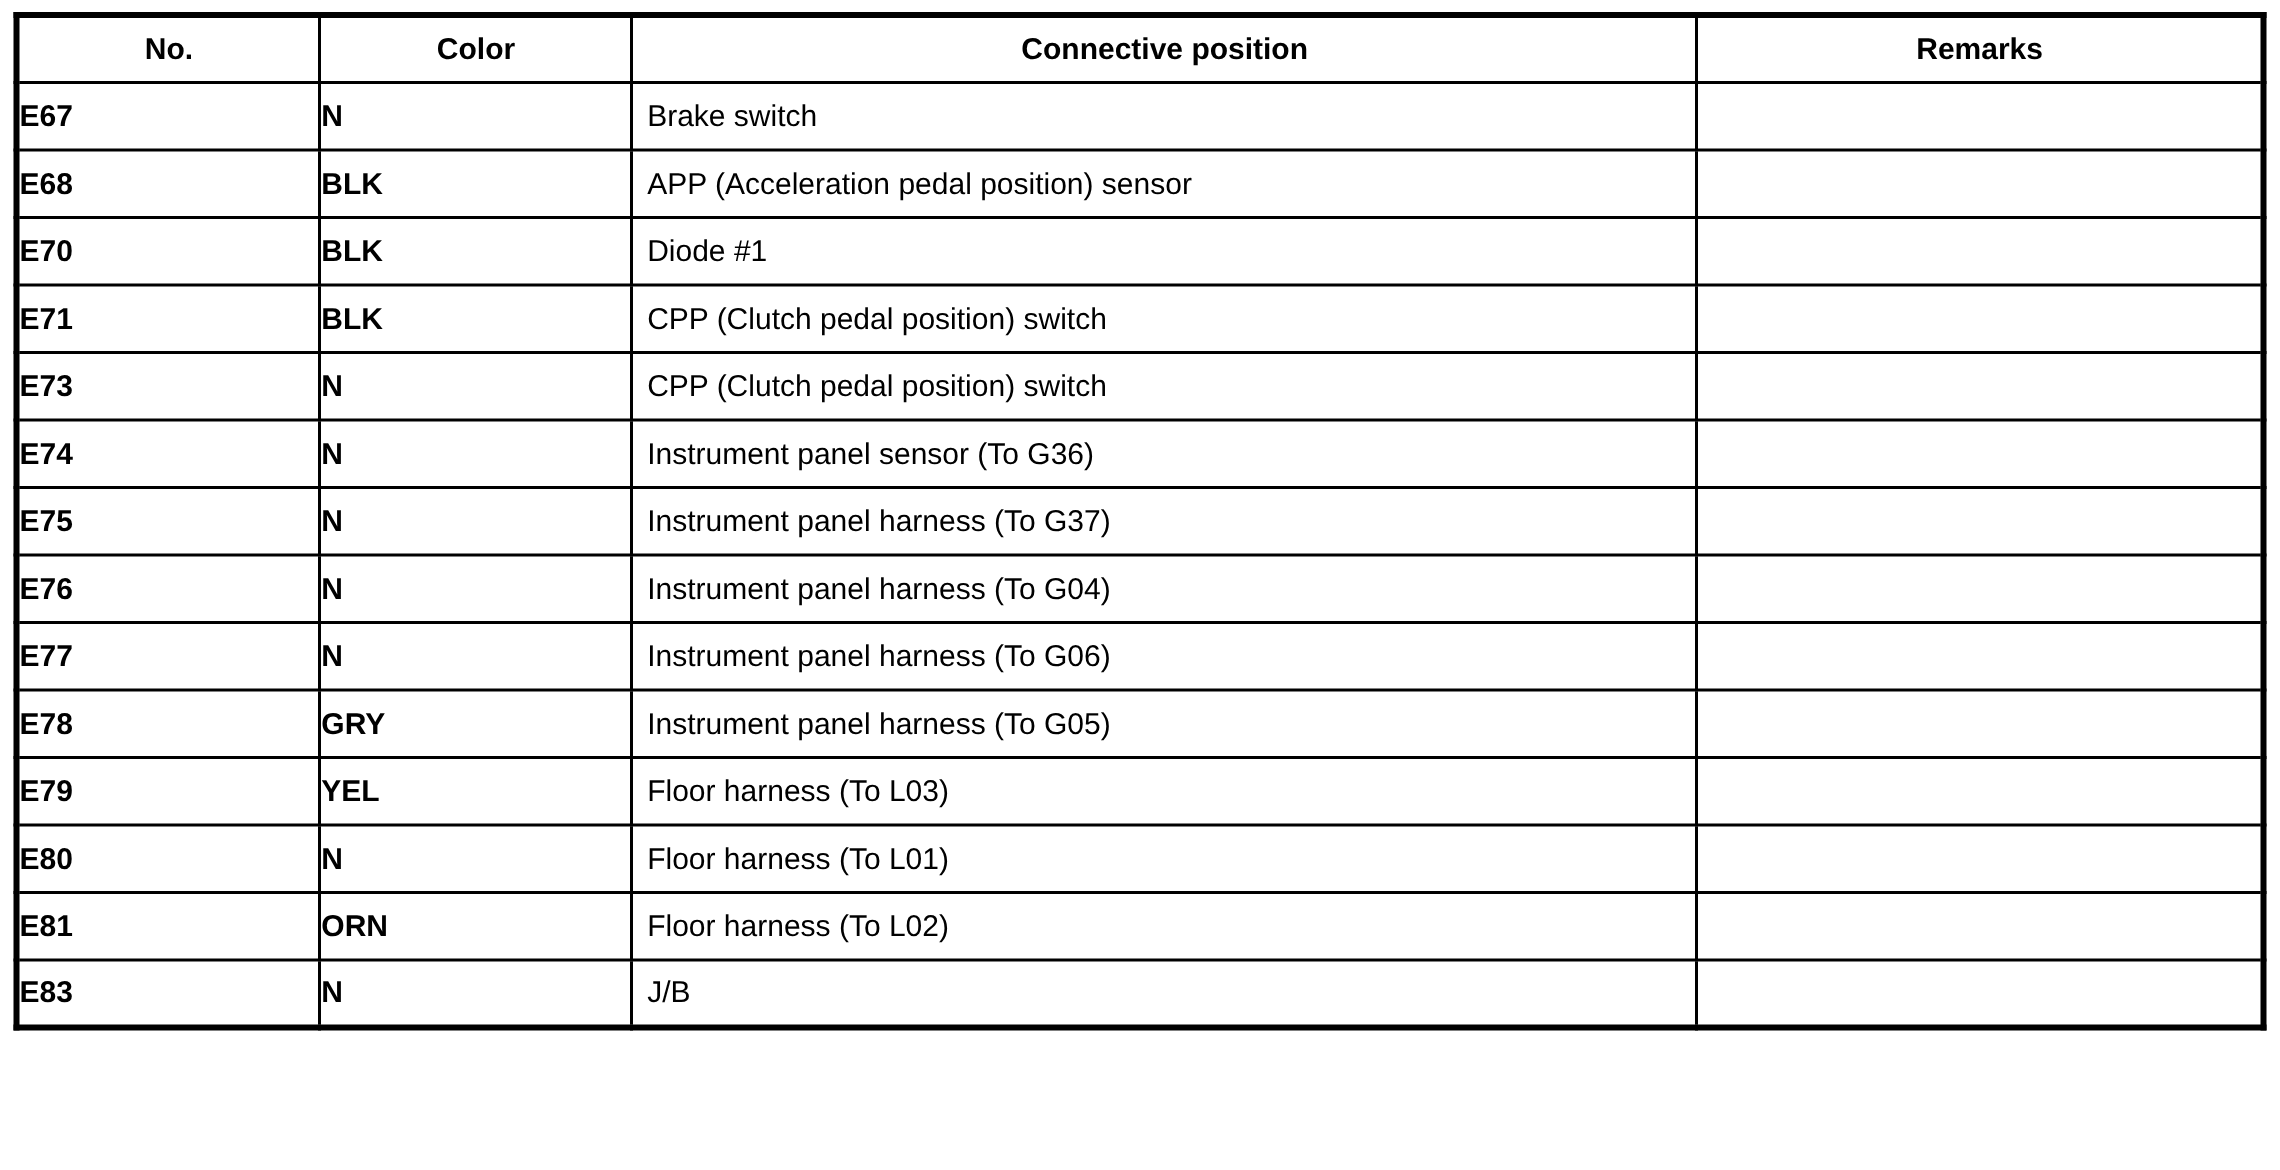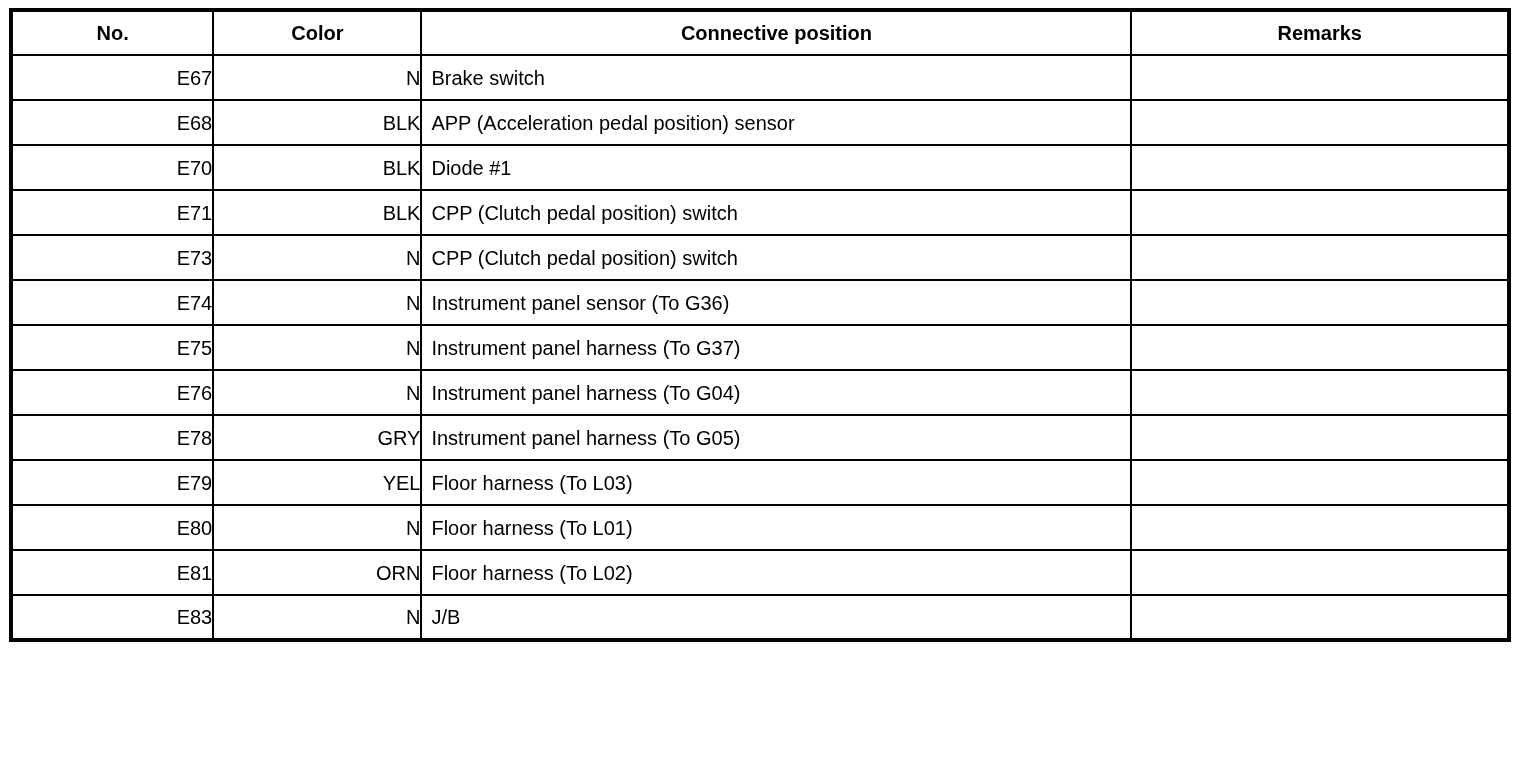--- a/index.html
+++ b/index.html
@@ -41,21 +41,22 @@
     font-weight: bold;
     text-align: center;
     vertical-align: middle;
   }
   .connector-table td {
     font-weight: normal;
     vertical-align: middle;
   }
   .connector-table td.c-no,
   .connector-table td.c-color {
-    text-align: right;
+    text-align: left;
+    font-weight: bold;
   }
   .connector-table td.c-pos {
     text-align: left;
     padding-left: 9px;
   }
   .connector-table td.c-remarks {
     text-align: left;
   }
 </style>
 </head>
@@ -120,20 +121,26 @@
           <td class="c-pos">Instrument panel harness (To G37)</td>
           <td class="c-remarks"></td>
         </tr>
         <tr>
           <td class="c-no">E76</td>
           <td class="c-color">N</td>
           <td class="c-pos">Instrument panel harness (To G04)</td>
           <td class="c-remarks"></td>
         </tr>
         <tr>
+          <td class="c-no">E77</td>
+          <td class="c-color">N</td>
+          <td class="c-pos">Instrument panel harness (To G06)</td>
+          <td class="c-remarks"></td>
+        </tr>
+        <tr>
           <td class="c-no">E78</td>
           <td class="c-color">GRY</td>
           <td class="c-pos">Instrument panel harness (To G05)</td>
           <td class="c-remarks"></td>
         </tr>
         <tr>
           <td class="c-no">E79</td>
           <td class="c-color">YEL</td>
           <td class="c-pos">Floor harness (To L03)</td>
           <td class="c-remarks"></td>

